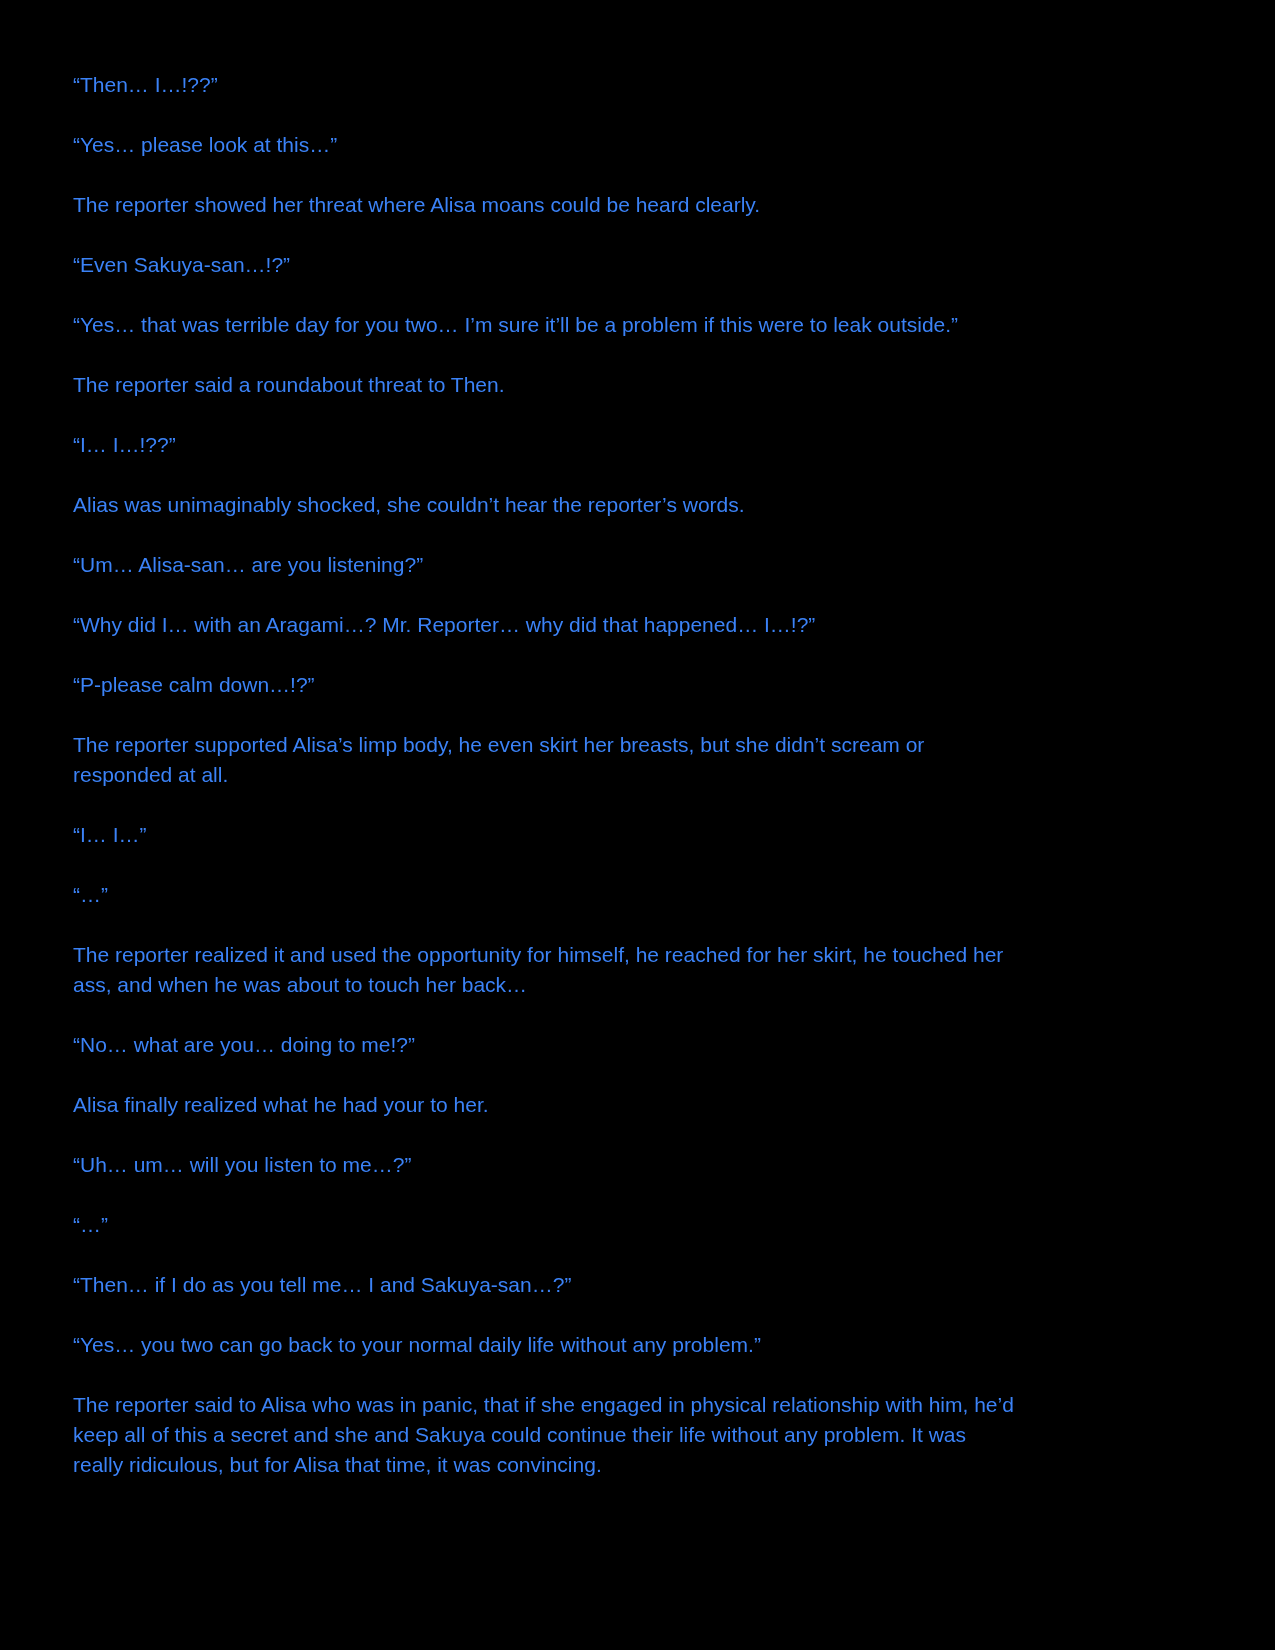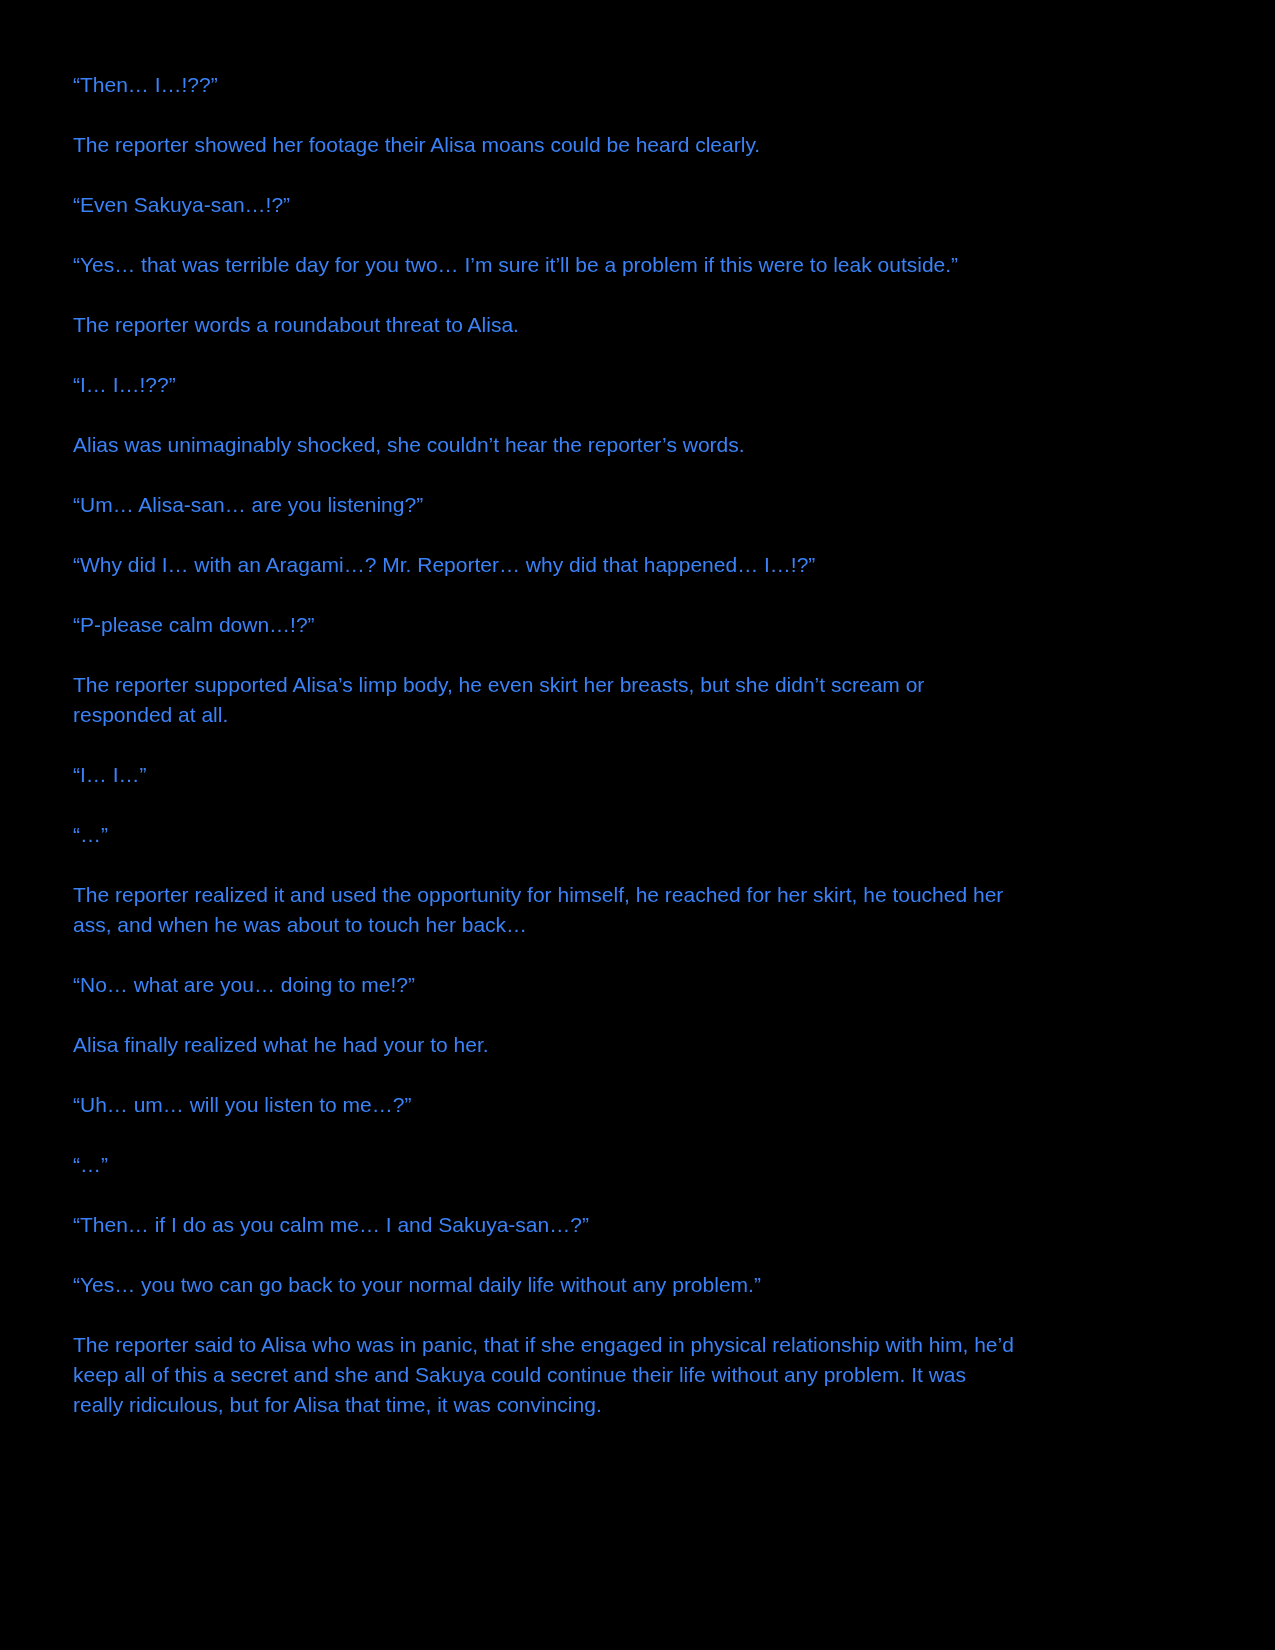--- a/index.html
+++ b/index.html
@@ -28,30 +28,33 @@
   }
 </style>
 </head>
 <body>
 
 <div class="story-text">
     <div class="paragraph">
       <div class="line">“Then… I…!??”</div>
     </div>
     <div class="paragraph">
-      <div class="line">The reporter showed her footage their Alisa moans could be heard clearly.</div>
+      <div class="line">“Yes… please look at this…”</div>
+    </div>
+    <div class="paragraph">
+      <div class="line">The reporter showed her threat where Alisa moans could be heard clearly.</div>
     </div>
     <div class="paragraph">
       <div class="line">“Even Sakuya-san…!?”</div>
     </div>
     <div class="paragraph">
       <div class="line">“Yes… that was terrible day for you two… I’m sure it’ll be a problem if this were to leak outside.”</div>
     </div>
     <div class="paragraph">
-      <div class="line">The reporter words a roundabout threat to Alisa.</div>
+      <div class="line">The reporter said a roundabout threat to Then.</div>
     </div>
     <div class="paragraph">
       <div class="line">“I… I…!??”</div>
     </div>
     <div class="paragraph">
       <div class="line">Alias was unimaginably shocked, she couldn’t hear the reporter’s words.</div>
     </div>
     <div class="paragraph">
       <div class="line">“Um… Alisa-san… are you listening?”</div>
     </div>
@@ -81,21 +84,21 @@
     <div class="paragraph">
       <div class="line">Alisa finally realized what he had your to her.</div>
     </div>
     <div class="paragraph">
       <div class="line">“Uh… um… will you listen to me…?”</div>
     </div>
     <div class="paragraph">
       <div class="line">“…”</div>
     </div>
     <div class="paragraph">
-      <div class="line">“Then… if I do as you calm me… I and Sakuya-san…?”</div>
+      <div class="line">“Then… if I do as you tell me… I and Sakuya-san…?”</div>
     </div>
     <div class="paragraph">
       <div class="line">“Yes… you two can go back to your normal daily life without any problem.”</div>
     </div>
     <div class="paragraph">
       <div class="line">The reporter said to Alisa who was in panic, that if she engaged in physical relationship with him, he’d</div>
       <div class="line">keep all of this a secret and she and Sakuya could continue their life without any problem. It was</div>
       <div class="line">really ridiculous, but for Alisa that time, it was convincing.</div>
     </div>
   </div>

